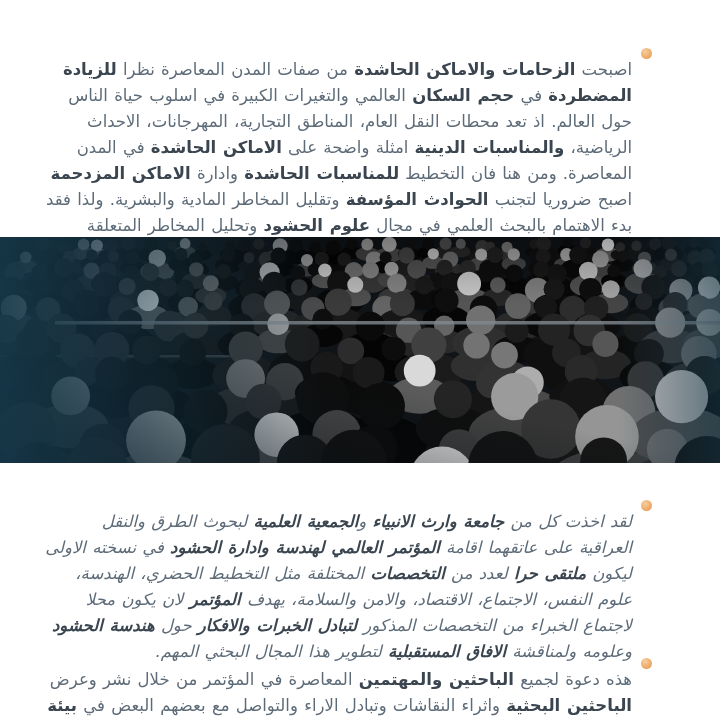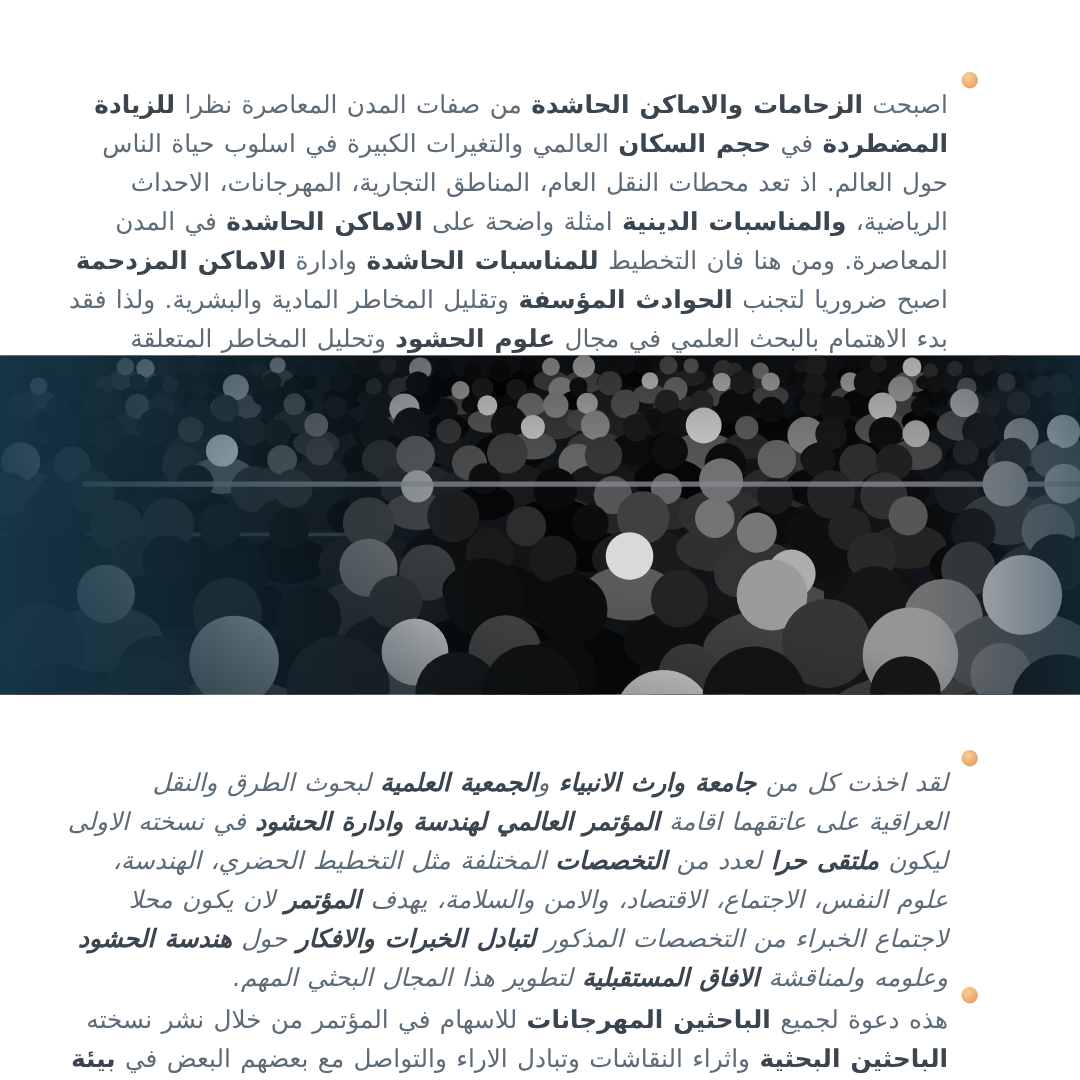--- a/index.html
+++ b/index.html
@@ -521,16 +521,16 @@
       </svg>
   </div>
 
   <div class="para-block" id="block-2">
     <span class="bullet"></span>
     <p class="para"><span>لقد اخذت كل من </span><span class="b">جامعة وارث الانبياء</span><span> و</span><span class="b">الجمعية العلمية</span><span> لبحوث الطرق والنقل العراقية على عاتقهما اقامة </span><span class="b">المؤتمر العالمي لهندسة وادارة الحشود</span><span> في نسخته الاولى ليكون </span><span class="b">ملتقى حرا</span><span> لعدد من </span><span class="b">التخصصات</span><span> المختلفة مثل التخطيط الحضري، الهندسة، علوم النفس، الاجتماع، الاقتصاد، والامن والسلامة، يهدف </span><span class="b">المؤتمر</span><span> لان يكون محلا لاجتماع الخبراء من التخصصات المذكور </span><span class="b">لتبادل الخبرات والافكار</span><span> حول </span><span class="b">هندسة الحشود</span><span> وعلومه ولمناقشة </span><span class="b">الافاق المستقبلية</span><span> لتطوير هذا المجال البحثي المهم.</span></p>
   </div>
 
   <div class="para-block" id="block-3">
     <span class="bullet"></span>
-    <p class="para"><span>هذه دعوة لجميع </span><span class="b">الباحثين المهرجانات</span><span> للاسهام في المؤتمر من خلال نشر نسخته </span><span class="b">الباحثين البحثية</span><span> واثراء النقاشات وتبادل الاراء والتواصل مع بعضهم البعض في </span><span class="b">بيئة علمية ومهنية متميزة.</span></p>
+    <p class="para"><span>هذه دعوة لجميع </span><span class="b">الباحثين والمهتمين</span><span> المعاصرة في المؤتمر من خلال نشر وعرض </span><span class="b">الباحثين البحثية</span><span> واثراء النقاشات وتبادل الاراء والتواصل مع بعضهم البعض في </span><span class="b">بيئة علمية ومهنية متميزة.</span></p>
   </div>
 
 </div>
 
 </body></html>

